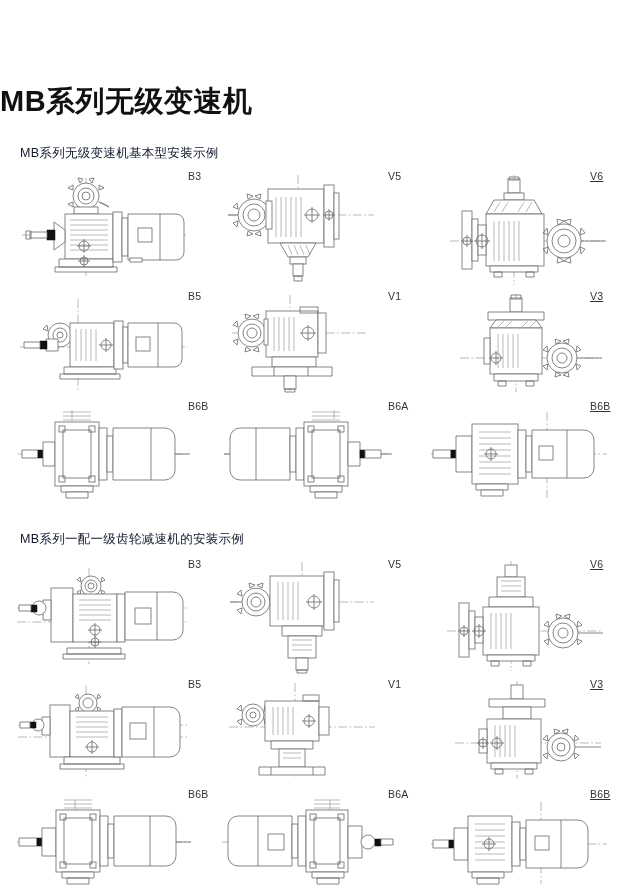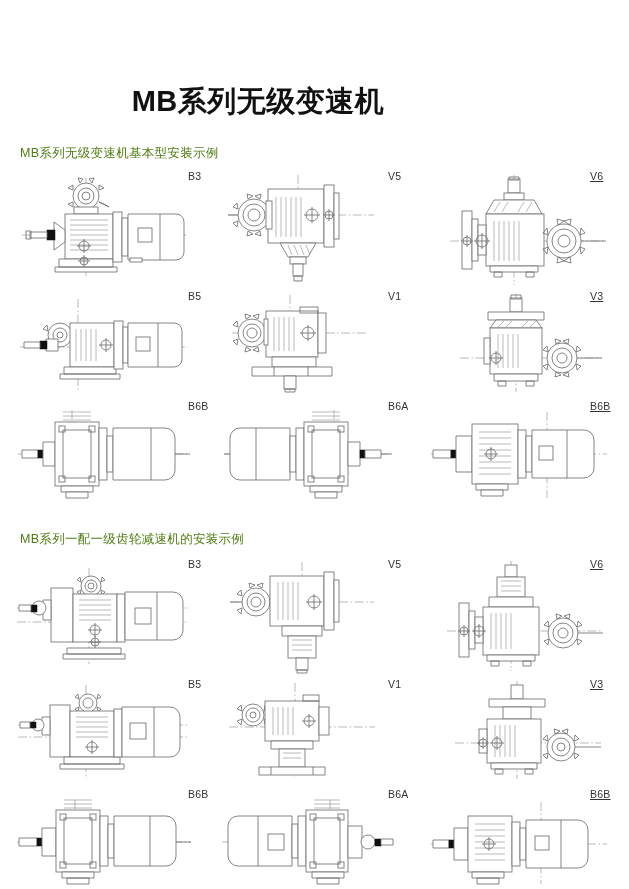--- a/index.html
+++ b/index.html
@@ -6,27 +6,27 @@
   html,body{margin:0;padding:0;}
   body{
     width:629px;height:889px;background:#ffffff;
     font-family:"Liberation Sans","DejaVu Sans",sans-serif;
     color:#1a1a1a;overflow:hidden;position:relative;
   }
   .page{position:relative;width:629px;height:889px;}
 
   .doc-title{
     position:absolute;top:82px;left:0;width:516px;
-    text-align:center;font-size:29px;font-weight:bold;
+    text-align:left;font-size:29px;font-weight:bold;
     letter-spacing:.5px;color:#111;
   }
 
   .section-header{
     position:absolute;left:20px;font-size:12.5px;
-    color:#4d7c0f;letter-spacing:.3px;white-space:nowrap;text-align:center;
+    color:#0f172a;letter-spacing:.3px;white-space:nowrap;text-align:center;
   }
   .sec1-header{top:145px;}
   .sec2-header{top:531px;}
 
   .grid{position:absolute;left:0;width:629px;}
   .grid-sec1{top:168px;}
   .grid-sec2{top:556px;}
 
   .row{position:relative;width:629px;}
   .row-r1{height:120px;}

